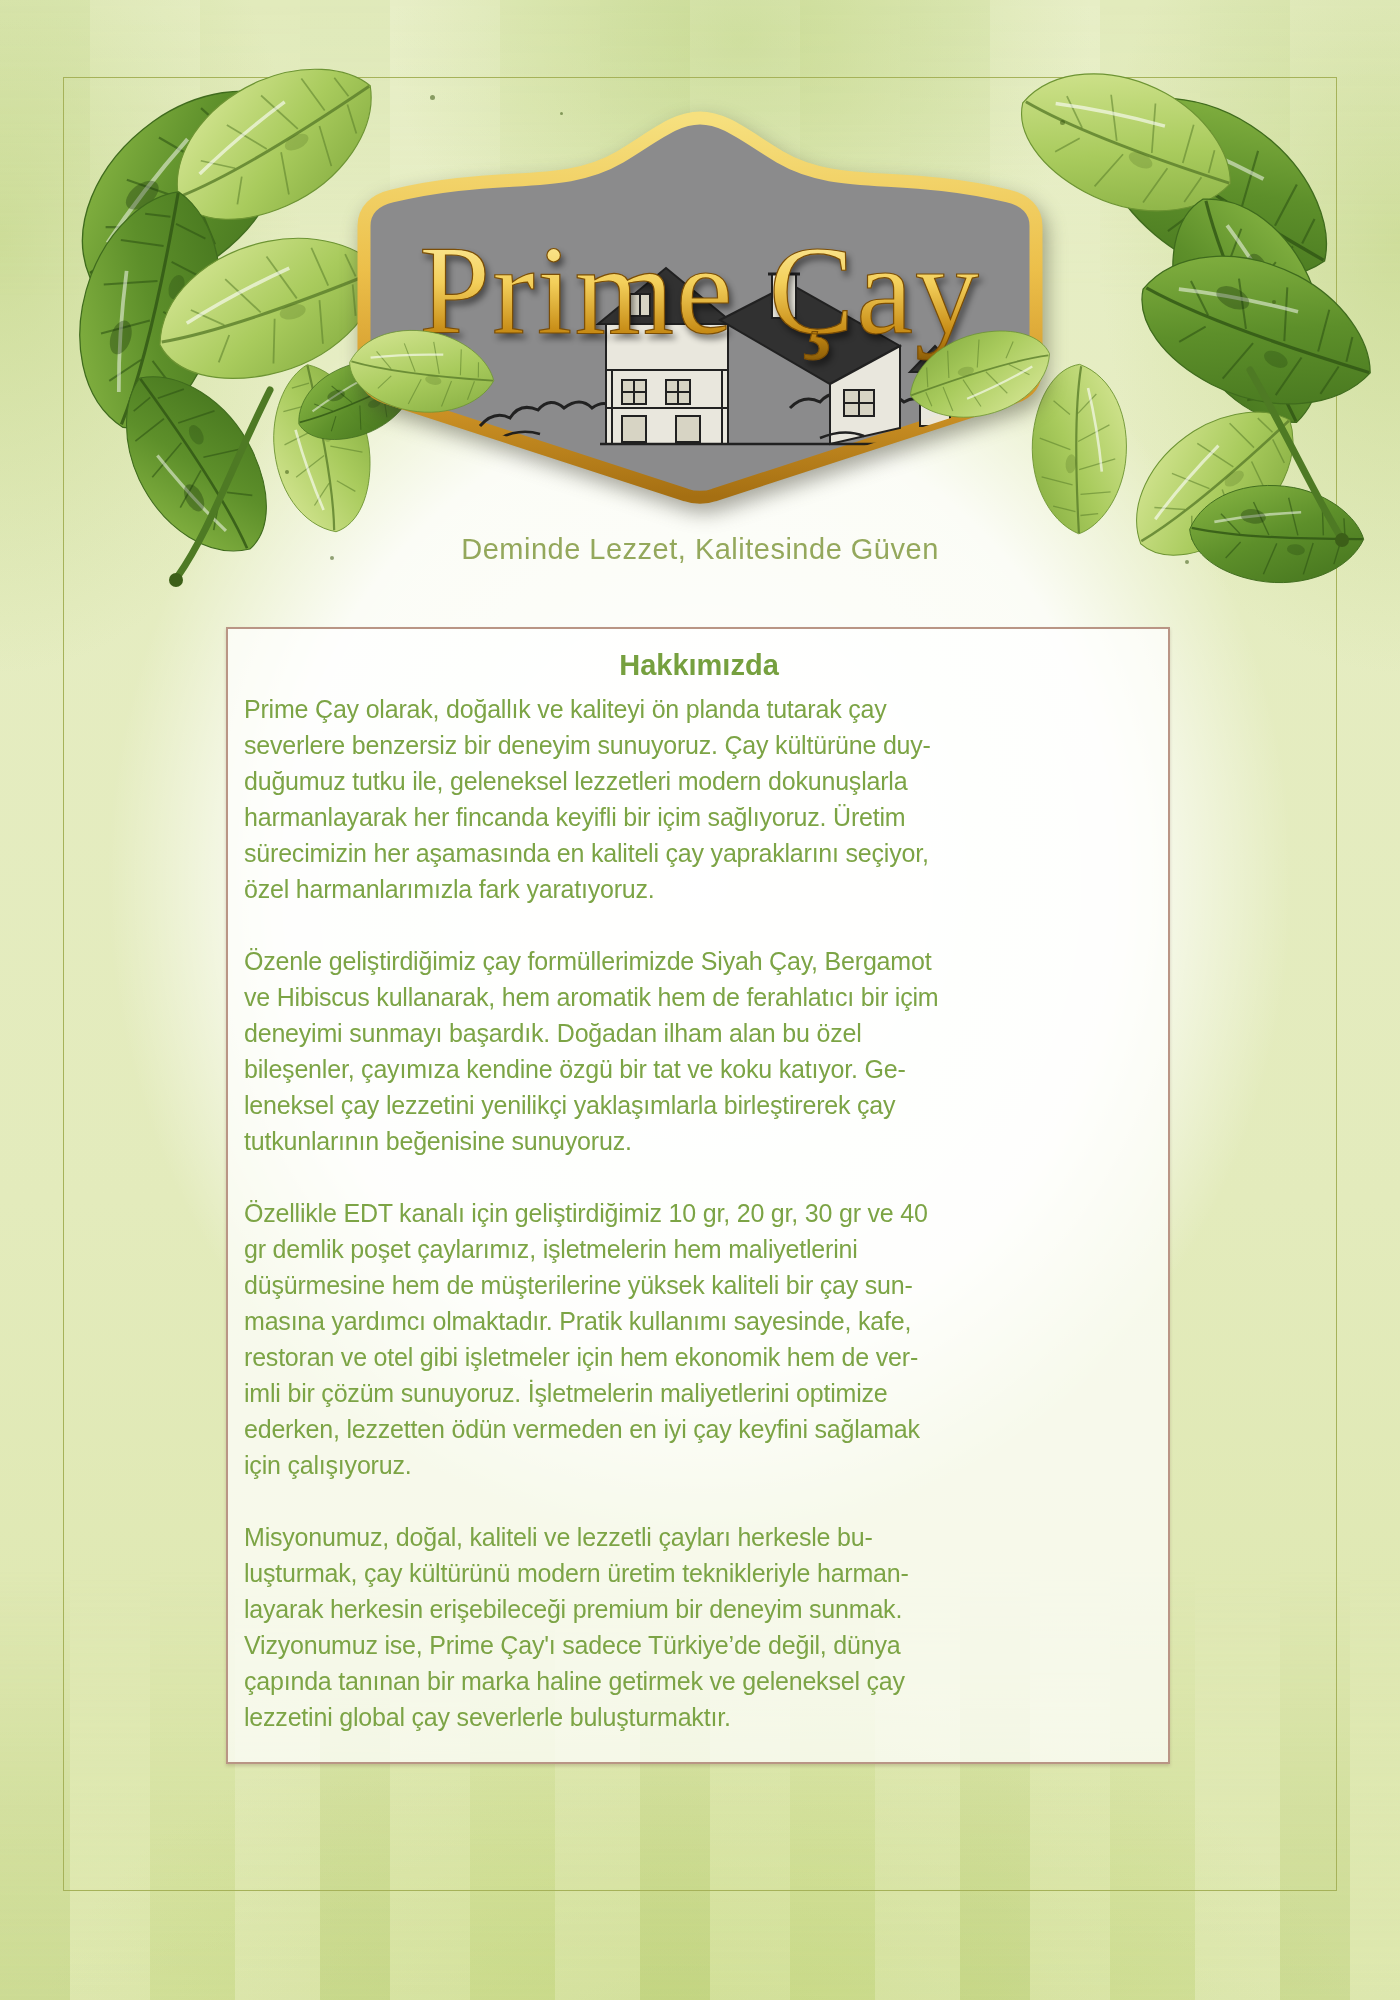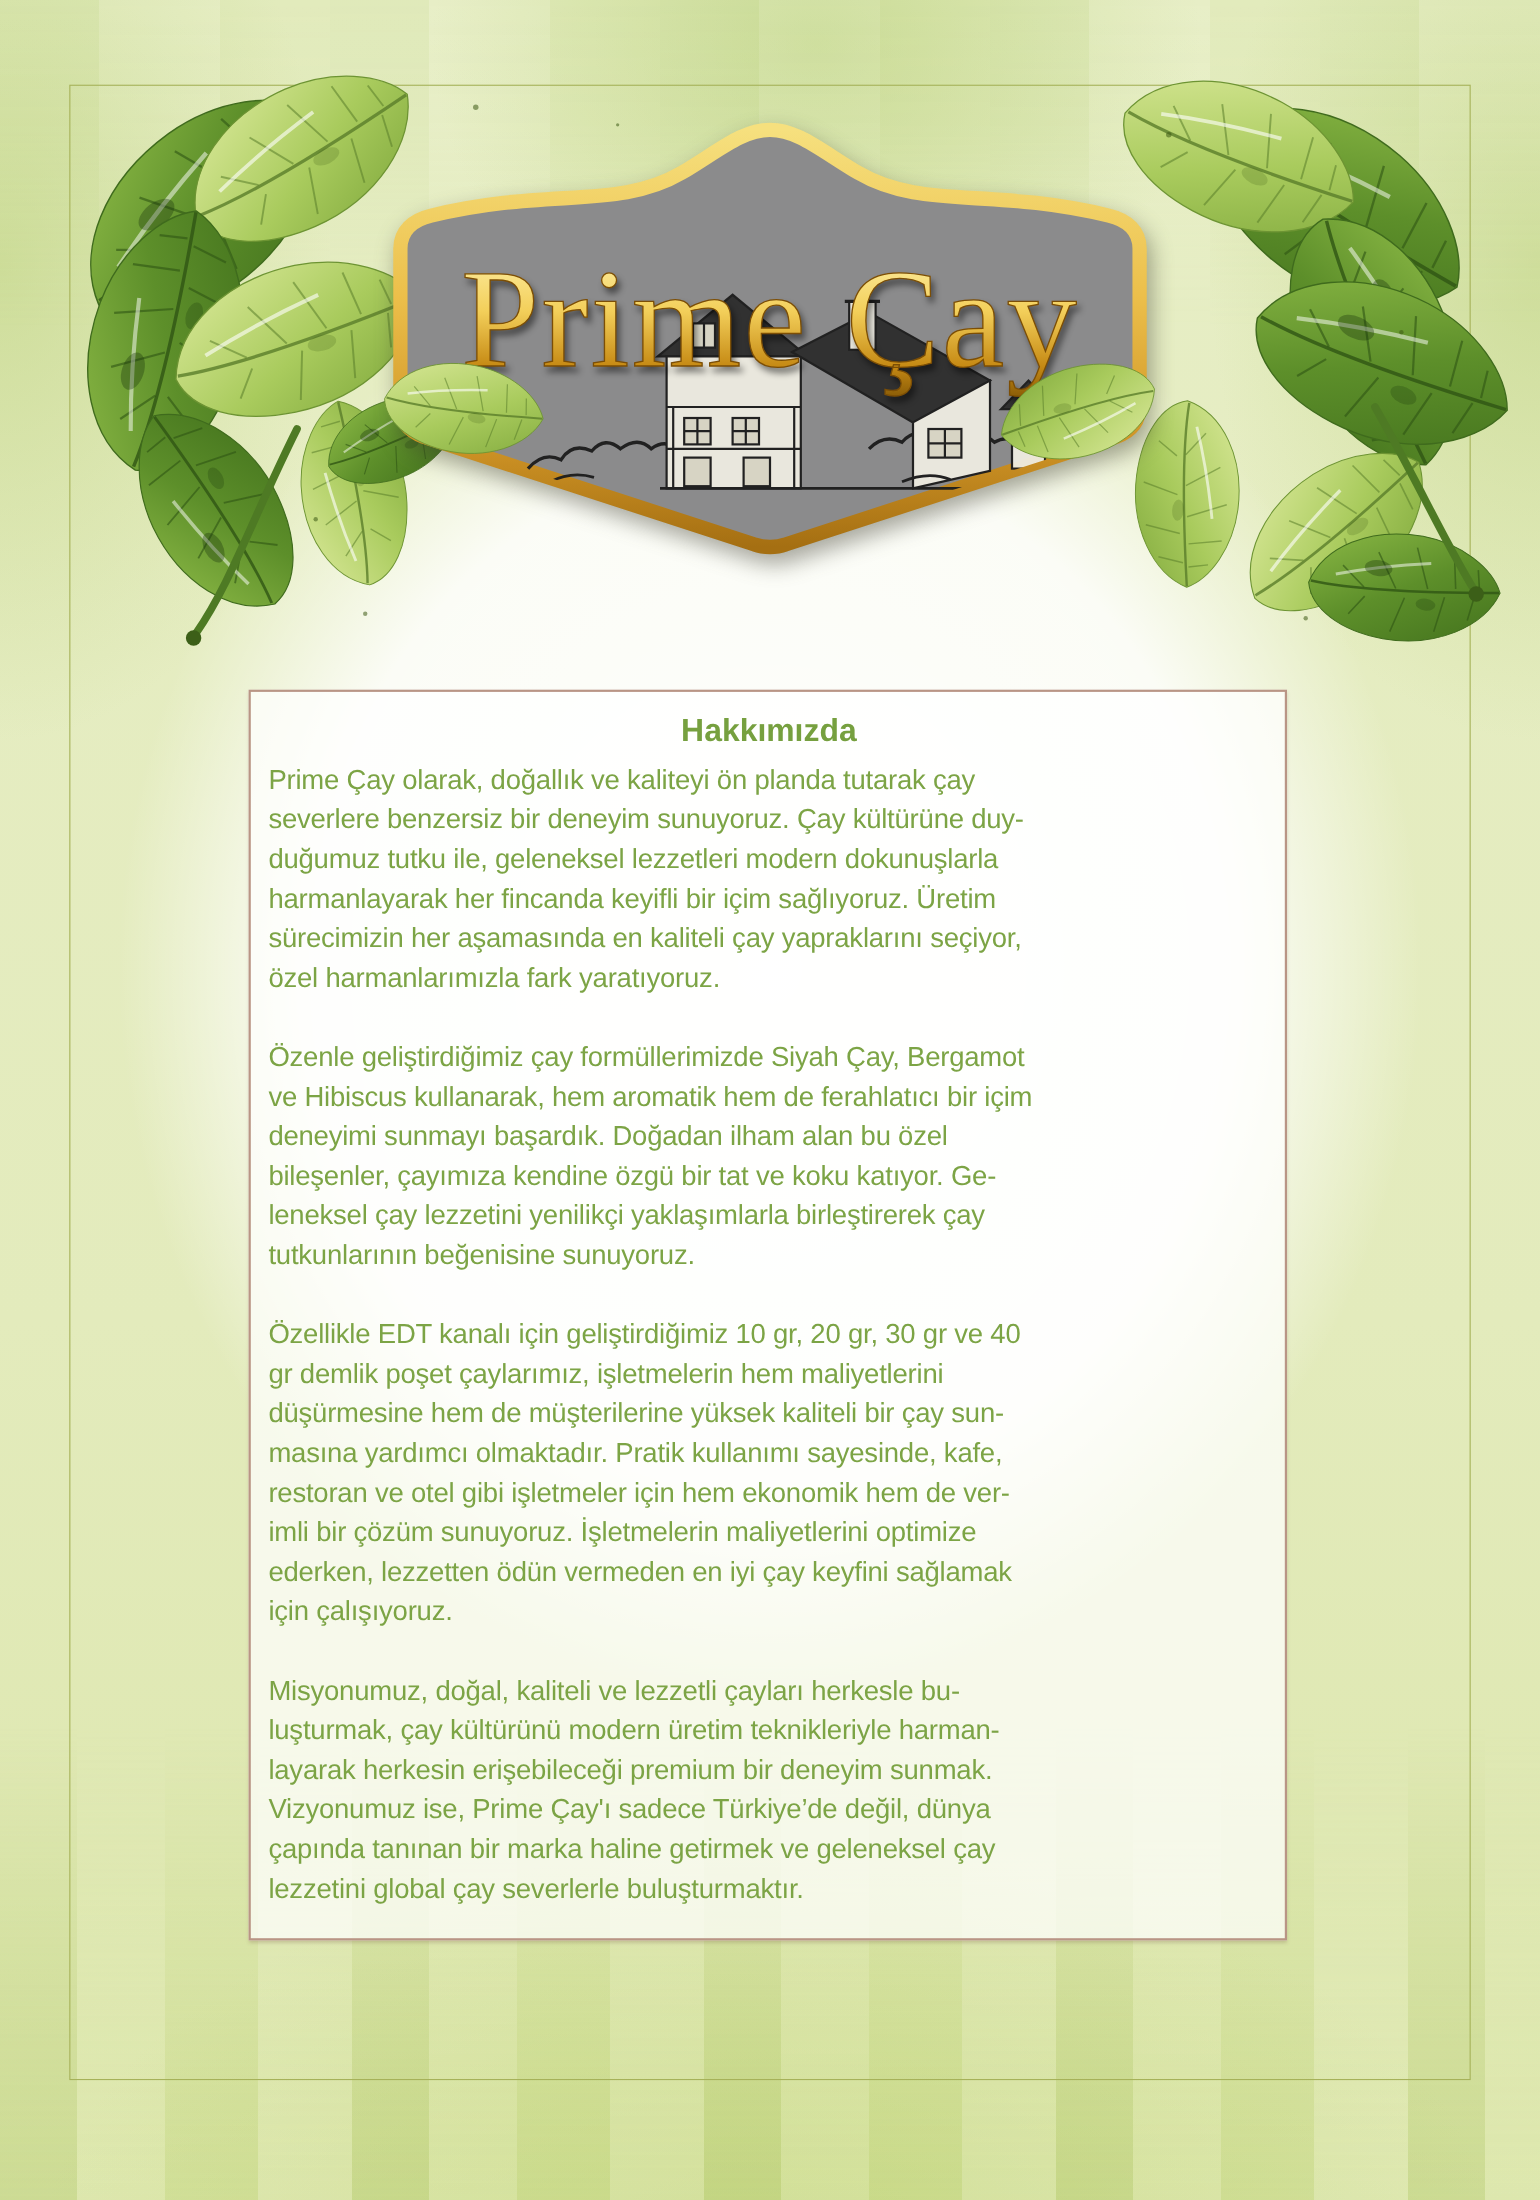--- a/index.html
+++ b/index.html
@@ -190,20 +190,21 @@
           <path d="M408 166 L440 166" stroke-width="3"></path>
         <rect x="560" y="262" width="30" height="56" fill="#efece2"></rect>
         <path d="M550 264 L575 238 L600 264 Z" fill="#2d2d2d"></path>
         <rect x="568" y="272" width="14" height="16" fill="#dcd8c8"></rect>
         <path d="M140 330 q20 -10 40 -4 M460 330 q24 -10 44 -2 M240 336 L560 336" stroke-width="2.5"></path>
       </g>
       <text x="340" y="225" text-anchor="middle" font-family="Liberation Serif, serif" font-size="128" letter-spacing="2" fill="url(#goldText)" stroke="#7c4e05" stroke-width="1.2" style="filter:drop-shadow(3px 5px 3px rgba(0,0,0,.45))">Prime Çay</text>
     </svg>
   </div>
 
+  <div class="tagline">Deminde Lezzet, Kalitesinde Güven</div>
 
   <div class="about-box">
     <h2>Hakkımızda</h2>
     <p class="para first">Prime Çay olarak, doğallık ve kaliteyi ön planda tutarak çay
 severlere benzersiz bir deneyim sunuyoruz. Çay kültürüne duy-
 duğumuz tutku ile, geleneksel lezzetleri modern dokunuşlarla
 harmanlayarak her fincanda keyifli bir içim sağlıyoruz. Üretim
 sürecimizin her aşamasında en kaliteli çay yapraklarını seçiyor,
 özel harmanlarımızla fark yaratıyoruz.</p>
     <p class="para">Özenle geliştirdiğimiz çay formüllerimizde Siyah Çay, Bergamot

